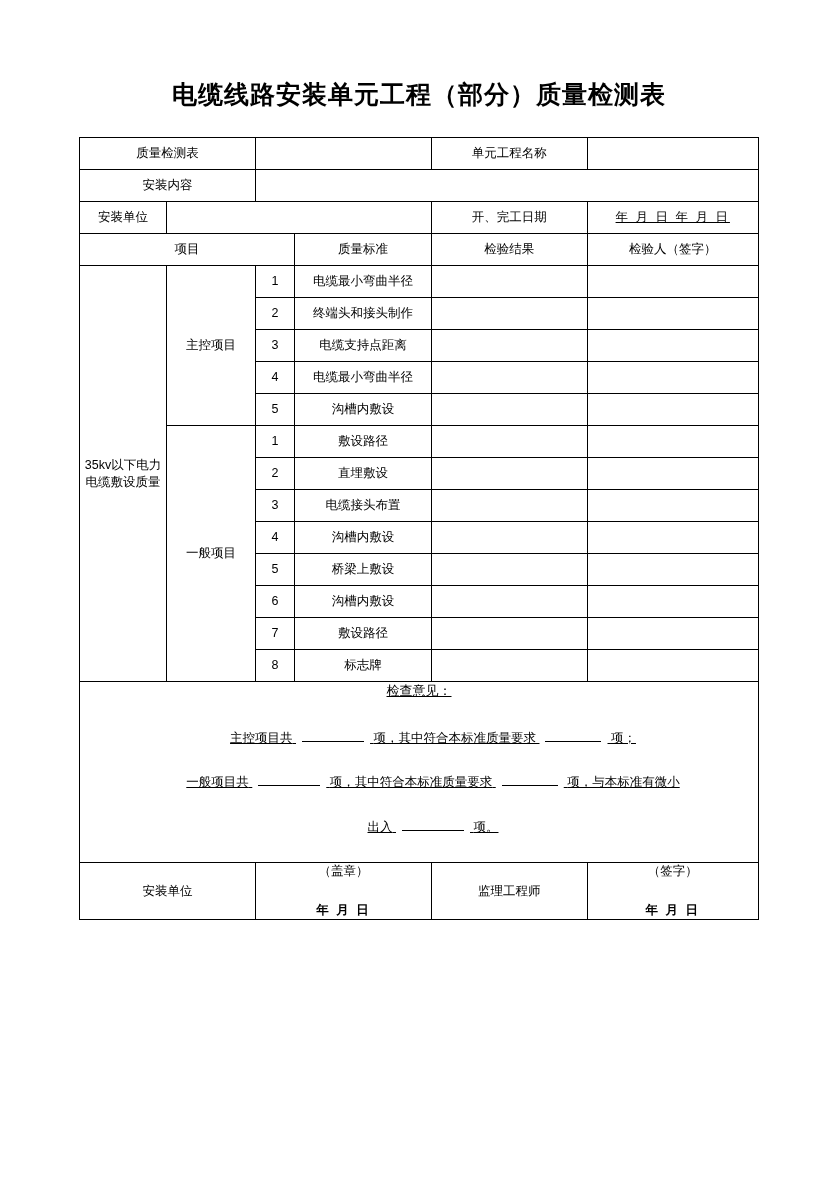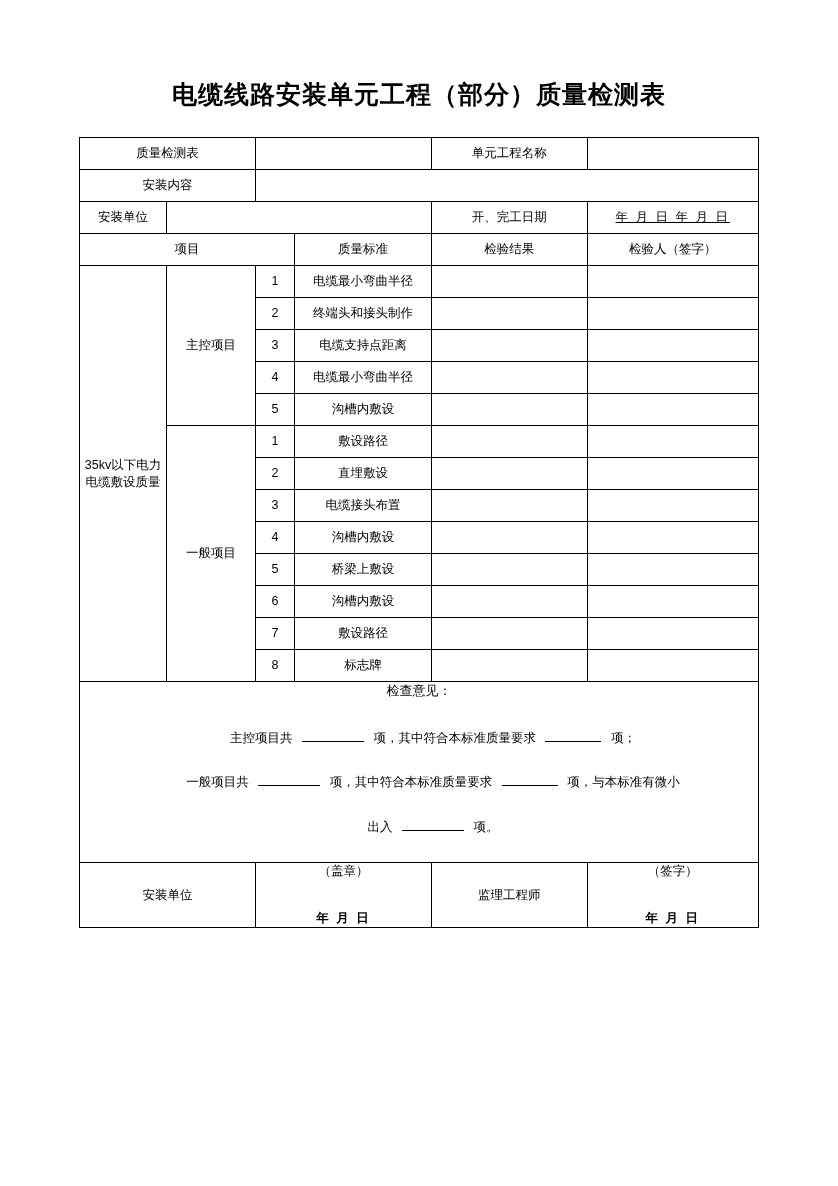--- a/index.html
+++ b/index.html
@@ -57,20 +57,21 @@
     font-size: 12.5px;
     letter-spacing: 2px;
     text-decoration: underline;
   }
   .opinion {
     text-align: left;
     vertical-align: top;
     padding: 16px 0 14px 24px;
     font-size: 12.5px;
     height: 232px;
+    text-decoration: underline;
   }
   .opinion .line1 {
     margin: 0 0 28px 0;
     font-size: 13px;
   }
   .opinion .row {
     margin: 12px 0 26px 0;
     padding-left: 28px;
     font-size: 12.5px;
     white-space: nowrap;
@@ -83,21 +84,21 @@
     vertical-align: baseline;
     margin: 0 6px;
   }
   .blank.sm { width: 56px; }
   .sign-cell {
     height: 132px;
     vertical-align: middle;
     font-size: 12.5px;
   }
   .sign-cell .top {
-    margin-bottom: 30px;
+    margin-bottom: 22px;
   }
   .sign-cell .bot {
     letter-spacing: 2px;
     font-weight: bold;
   }
 </style>
 </head>
 <body>
 
 <div class="page">

